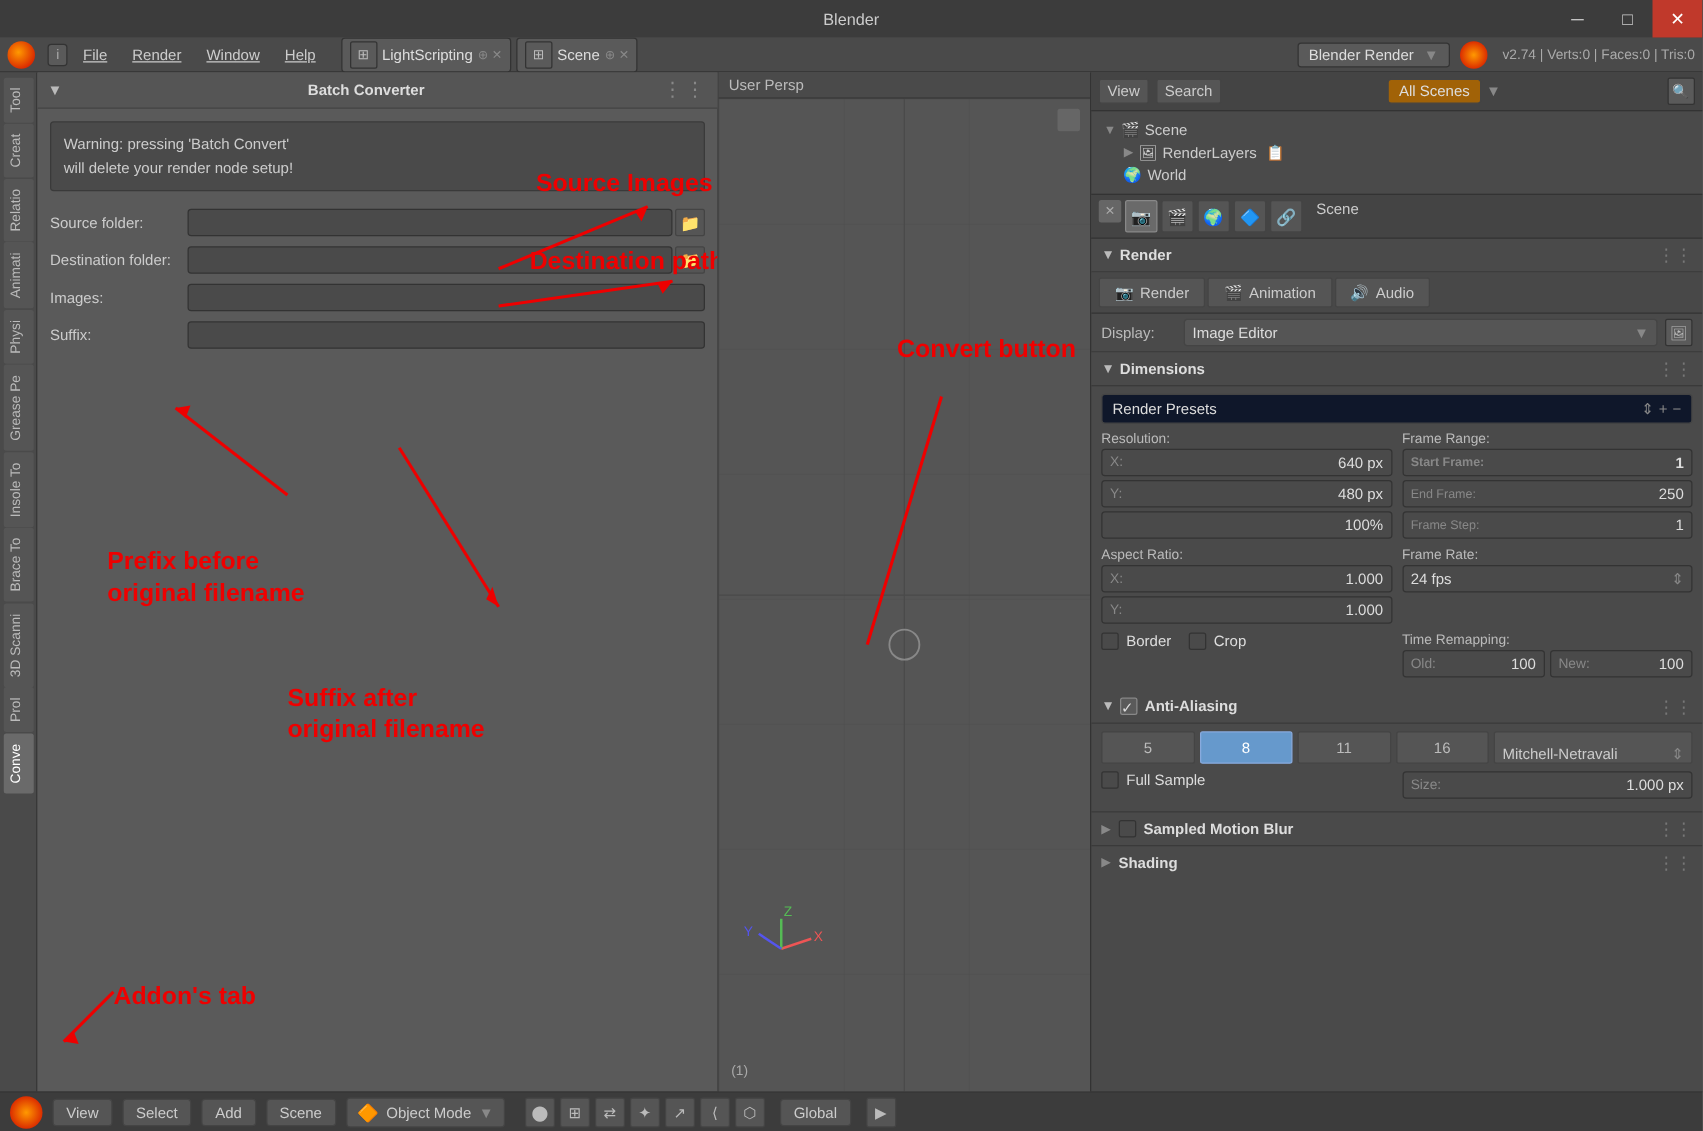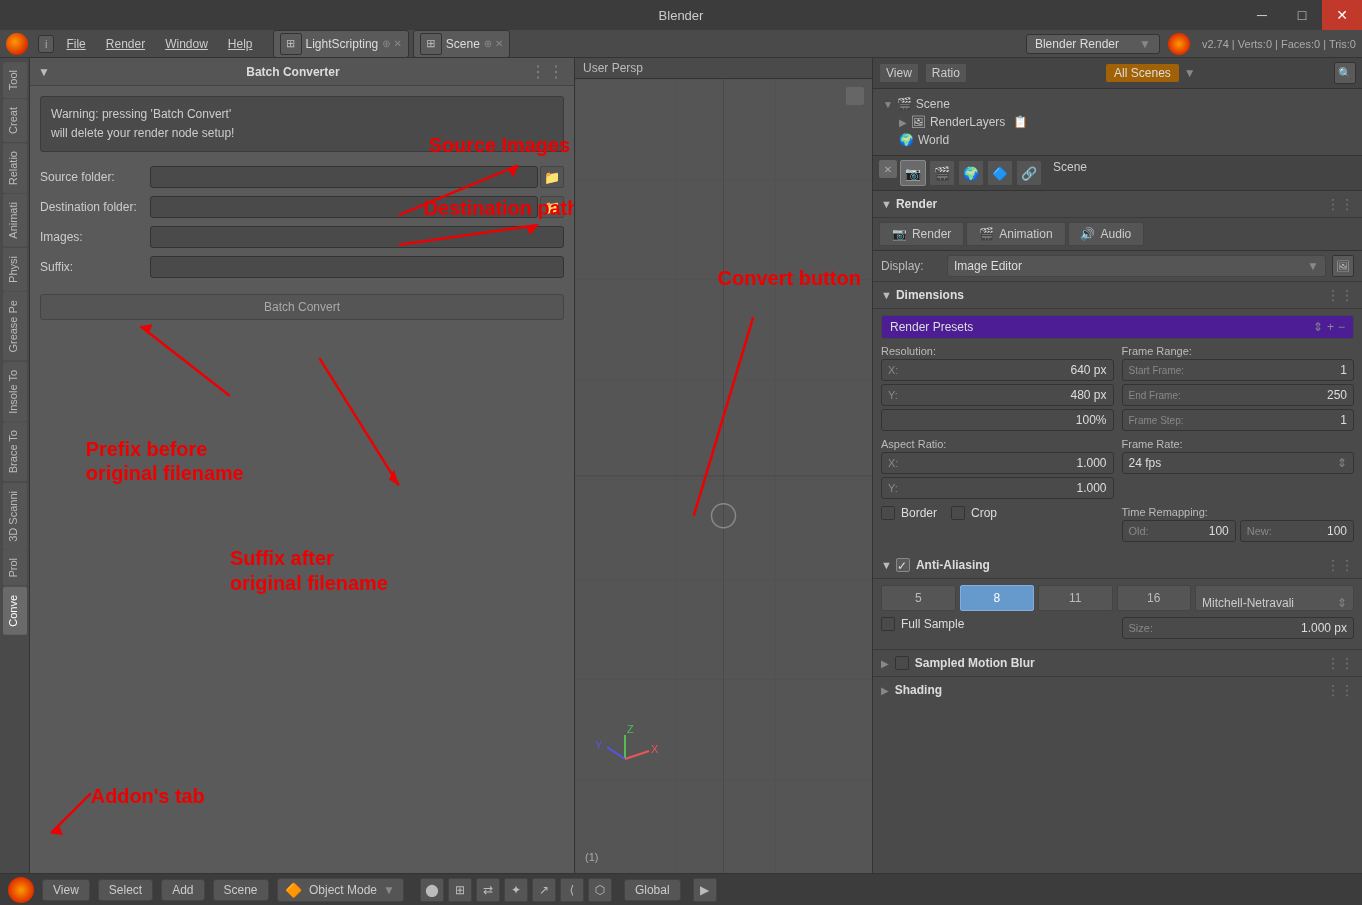--- a/index.html
+++ b/index.html
@@ -95,21 +95,21 @@
       gap: 4px;
       cursor: pointer;
     }
     .menu-renderer {
       display: flex;
       align-items: center;
       background: #5a5a5a;
       border: 1px solid #333;
       border-radius: 3px;
       padding: 2px 8px;
-      gap: 20px;
+      gap: 8px;
       cursor: pointer;
       margin-left: auto;
     }
     .menu-version { color: #aaa; font-size: 11px; margin-left: 8px; }
     .icon-btn {
       width: 22px; height: 22px;
       background: #5a5a5a;
       border: 1px solid #333;
       border-radius: 2px;
       display: flex;
@@ -381,21 +381,21 @@
       padding: 0 6px;
       font-size: 12px;
       display: flex;
       align-items: center;
       justify-content: space-between;
       cursor: pointer;
     }
 
     .dimensions-section { padding: 6px 8px; }
     .render-presets {
-      background: #4c1d95;
+      background: #0f172a;
       border: 1px solid #444;
       border-radius: 3px;
       padding: 4px 8px;
       display: flex;
       align-items: center;
       justify-content: space-between;
       margin-bottom: 6px;
       cursor: pointer;
     }
     
@@ -643,21 +643,20 @@
       <div class="form-row">
         <span class="form-label">Images:</span>
         <input class="form-input" type="text" style="">
       </div>
       
       <div class="form-row">
         <span class="form-label">Suffix:</span>
         <input class="form-input" type="text" style="">
       </div>
       
-      <button class="batch-btn">Batch Convert</button>
     </div>
 
     <svg class="annotation-svg" viewBox="0 0 545 820">
 
       <line x1="370" y1="158" x2="490" y2="108" stroke="#e00" stroke-width="2.5"></line>
       <polygon points="490,108 480,112 485,120" fill="#e00"></polygon>
       <text x="400" y="95" fill="#e00" font-size="20" font-weight="bold" font-family="Arial">Source Images</text>
 
       <line x1="370" y1="188" x2="510" y2="168" stroke="#e00" stroke-width="2.5"></line>
       <polygon points="510,168 498,170 502,178" fill="#e00"></polygon>
@@ -722,21 +721,21 @@
         <polygon points="40%,55% 42%,50% 38%,51%" fill="#e00"></polygon>
         <text x="48%" y="26%" fill="#e00" font-size="20" font-weight="bold" font-family="Arial">Convert button</text>
       </svg>
     </div>
   </div>
 
   <div class="right-panel">
 
     <div class="right-header">
       <div class="right-nav-btn">View</div>
-      <div class="right-nav-btn">Ratio</div>
+      <div class="right-nav-btn">Search</div>
       <div style="flex:1;display:flex;align-items:center;justify-content:center;gap:4px;">
         <span style="background:#a16207;border:1px solid #444;border-radius:3px;padding:2px 8px;">All Scenes</span>
         <span style="color:#888;">▼</span>
       </div>
       <div class="icon-btn">🔍</div>
     </div>
 
     <div class="scene-tree">
       <div class="tree-item">
         <span style="color:#888;font-size:10px;">▼</span>
@@ -833,21 +832,21 @@
                 <span>480 px</span>
               </div>
             </div>
             <div class="num-field" style="justify-content:flex-end;">
               <span>100%</span>
             </div>
           </div>
           <div class="col-half">
             <div class="field-label">Frame Range:</div>
             <div class="size-field-row">
-              <div class="num-field" style="flex:1;">
+              <div class="num-field" style="flex:1;font-weight:bold;">
                 <span style="color:#888;font-size:10px;">Start Frame:</span>
                 <span>1</span>
               </div>
             </div>
             <div class="size-field-row">
               <div class="num-field" style="flex:1;">
                 <span style="color:#888;font-size:10px;">End Frame:</span>
                 <span>250</span>
               </div>
             </div>

